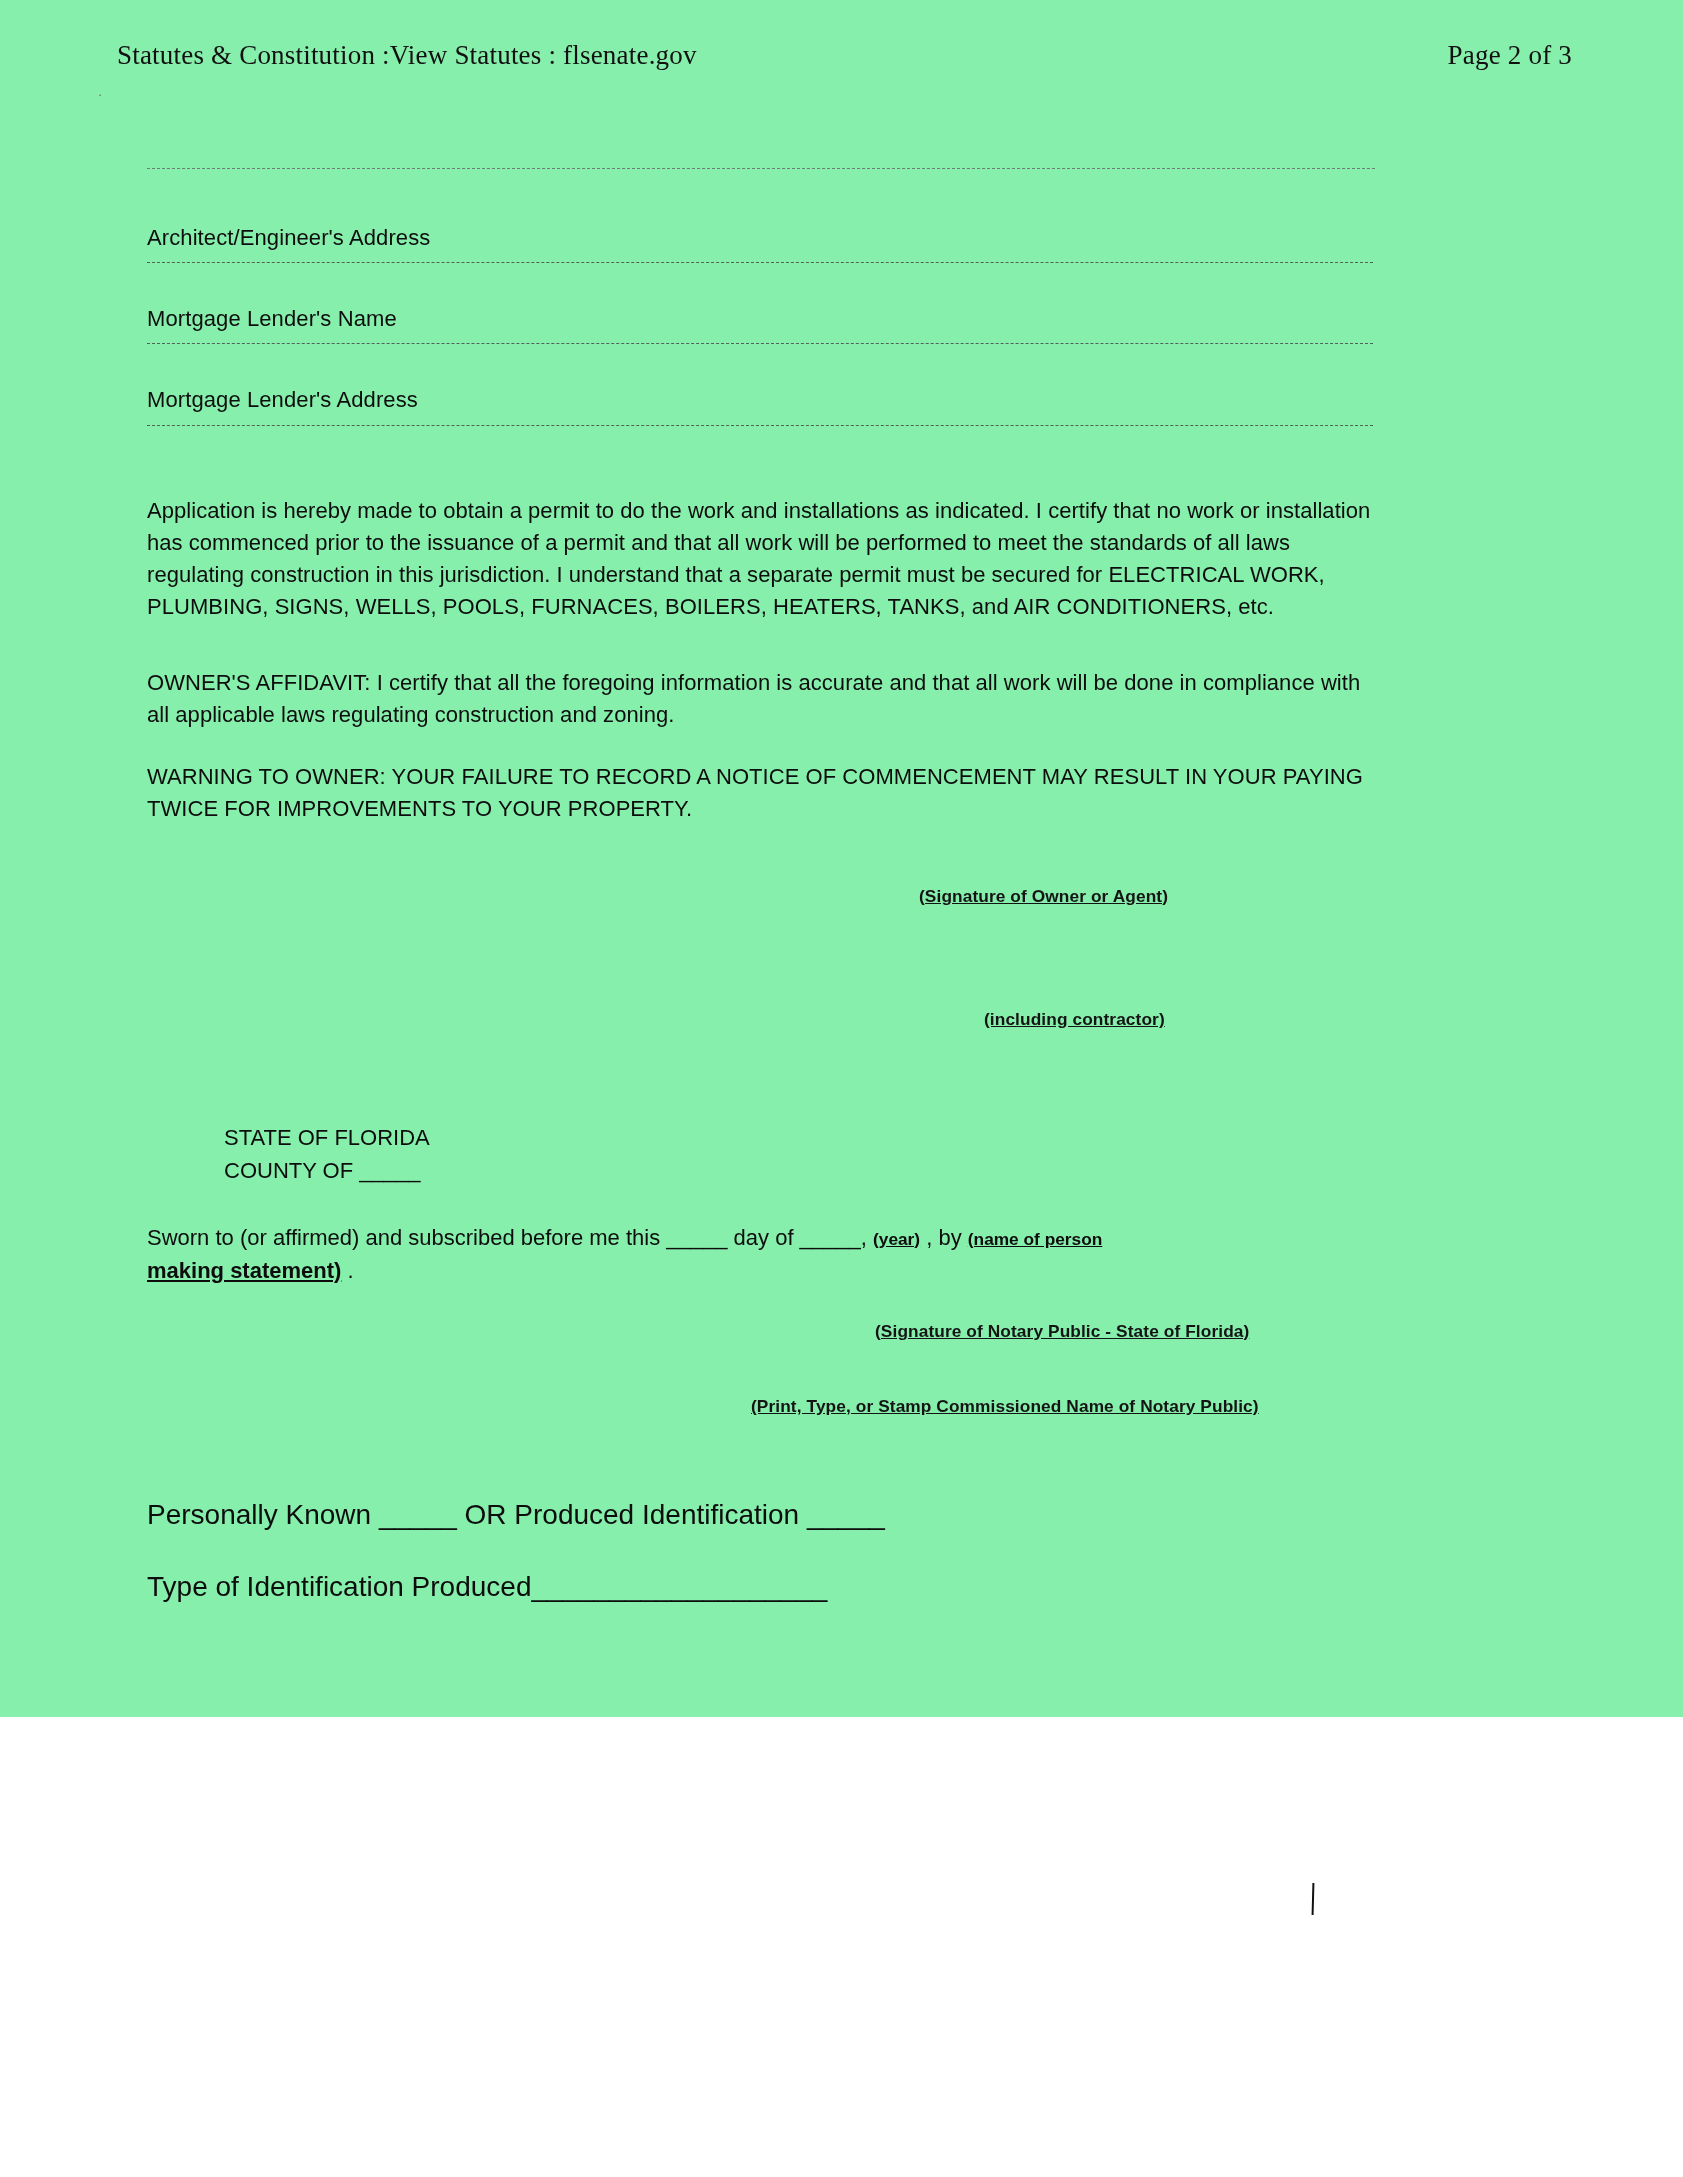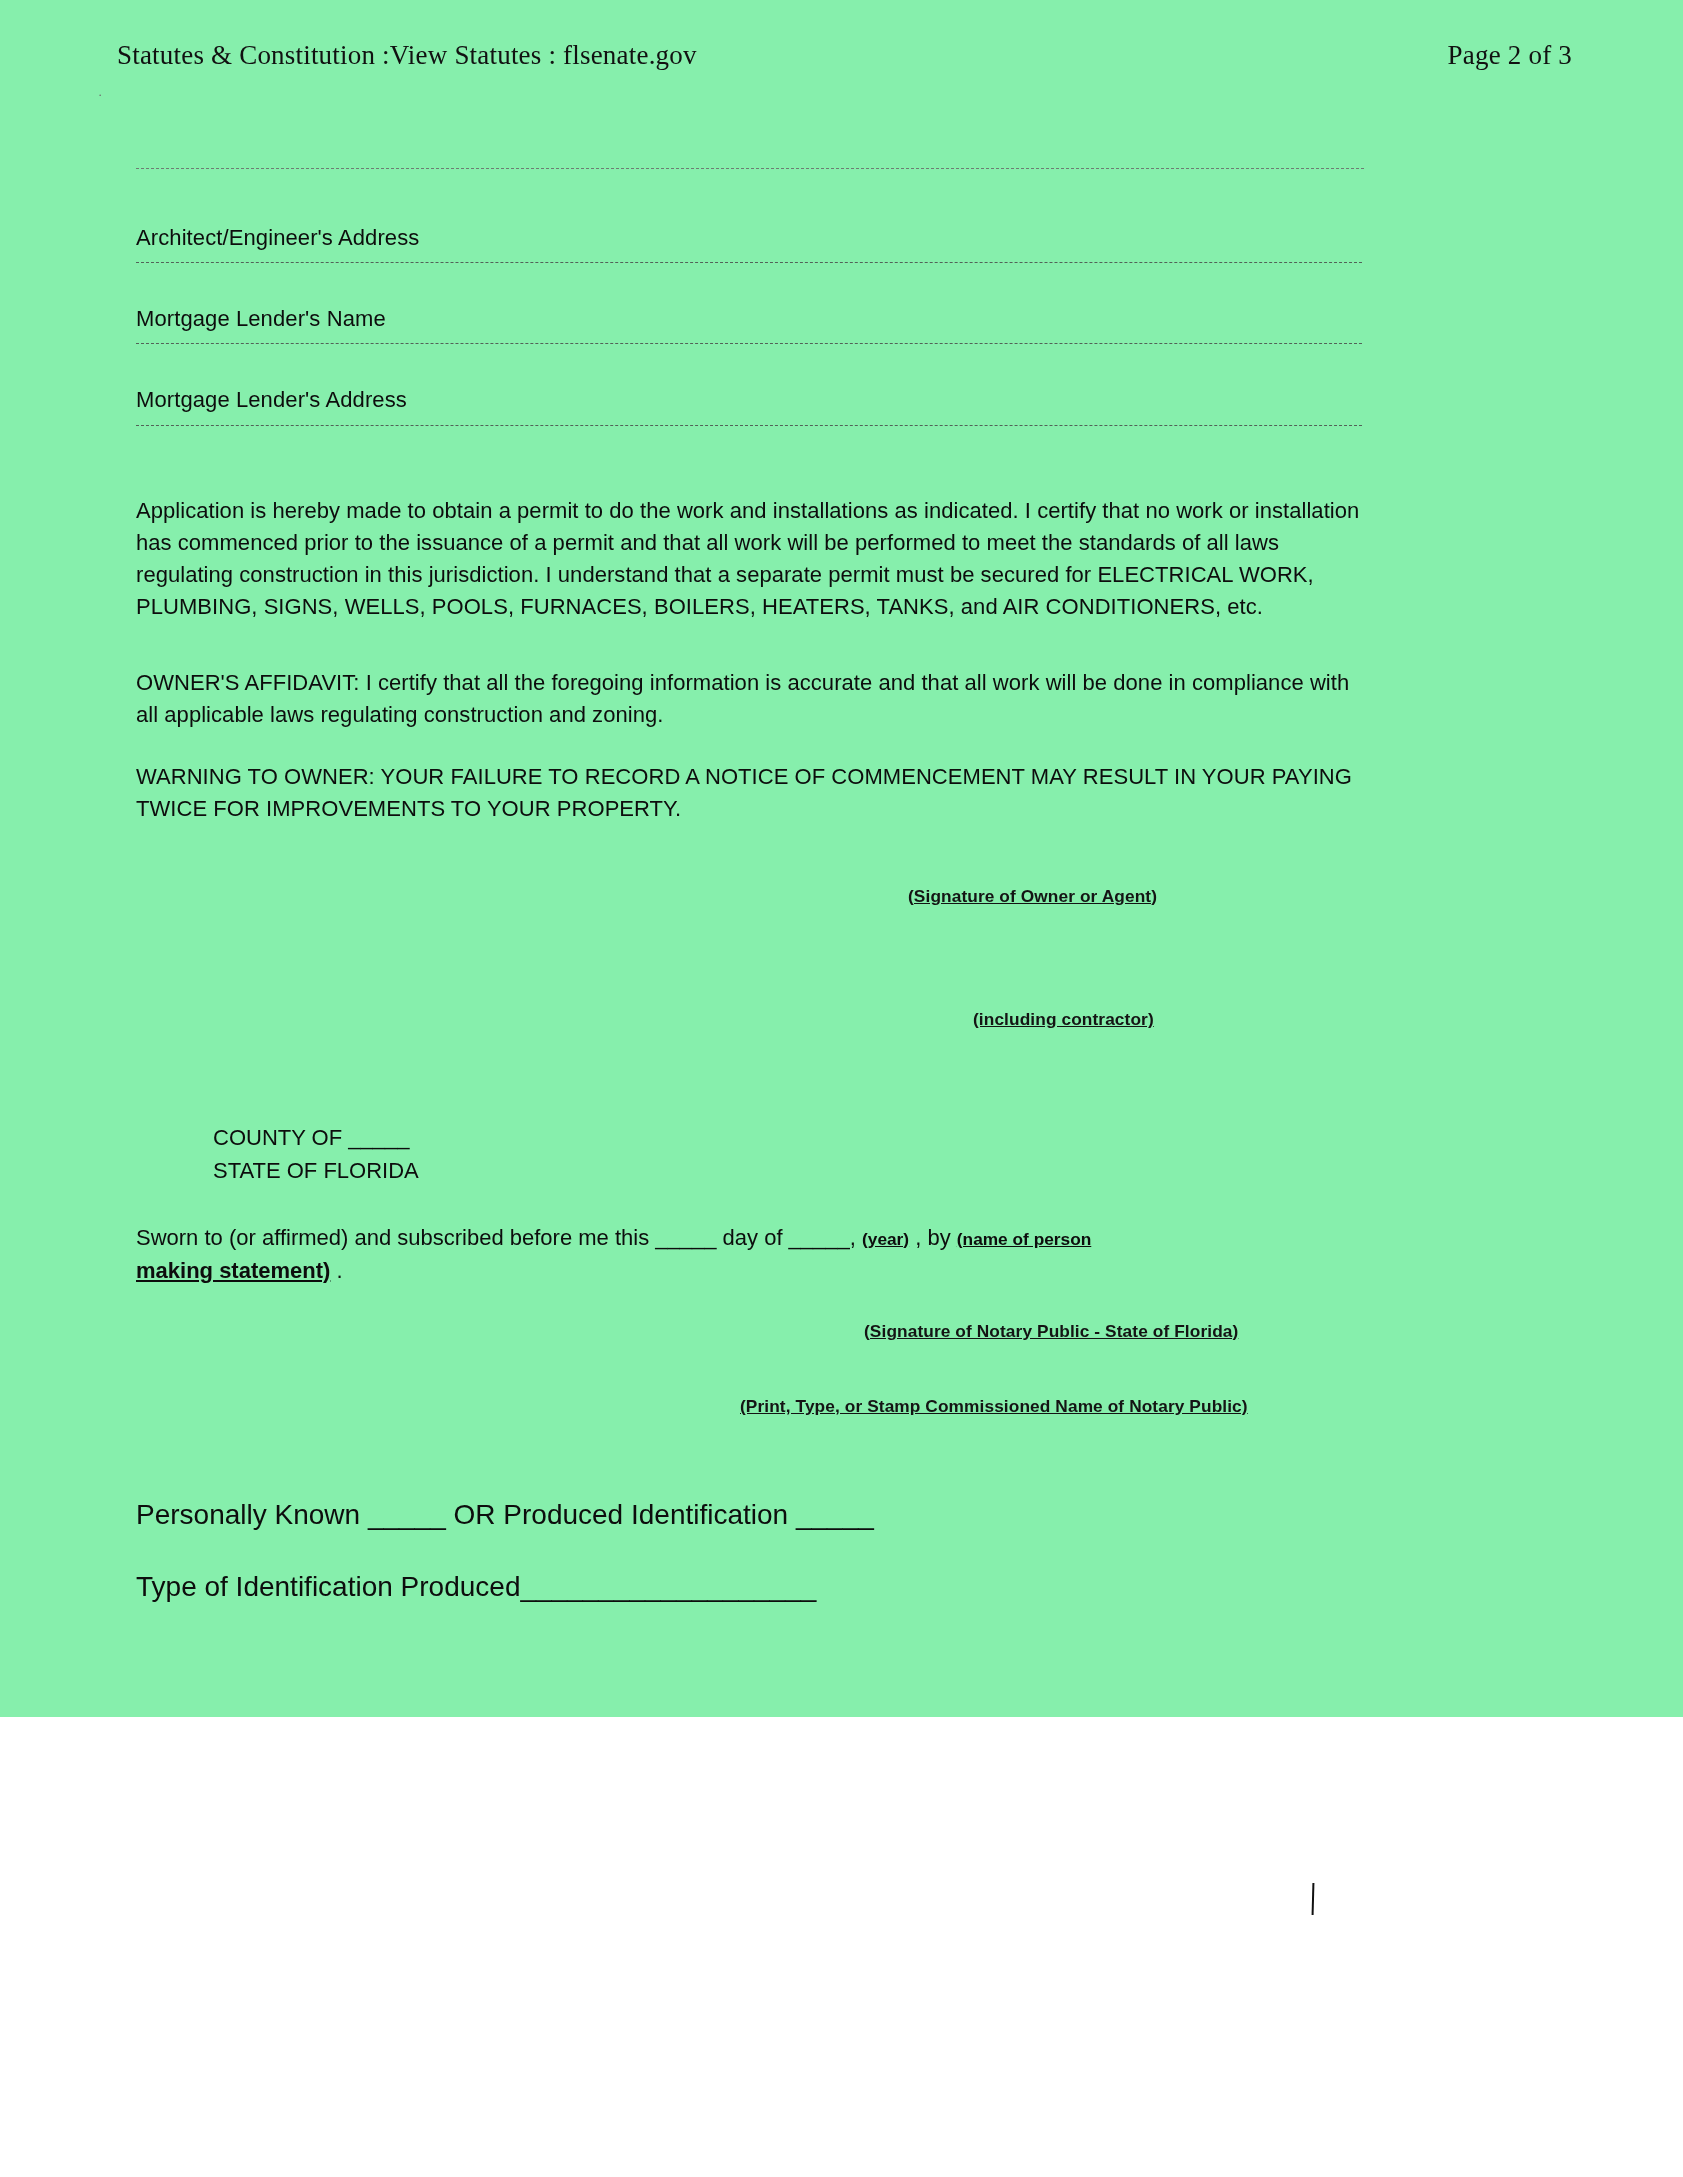--- a/index.html
+++ b/index.html
@@ -46,21 +46,21 @@
     left: 98px;
     top: 87px;
     font-size: 13px;
     color: #6d6d6d;
     font-family: "Liberation Serif", serif;
   }
 
   
   .doc {
     position: absolute;
-    left: 136px;
+    left: 147px;
     top: 168px;
     width: 1228px;
     font-size: 21px;
     line-height: 1.42;
     color: #0d0d0d;
   }
 
   
   .rule {
     height: 0;
@@ -216,22 +216,22 @@
 
     <div style="height:99px"></div>
 
     <div class="cap-row">
       <span class="caption cap-incl">(including contractor)</span>
     </div>
 
     <div style="height:89px"></div>
 
     <div class="state-block">
+      <div>STATE OF FLORIDA</div>
       <div>COUNTY OF _____</div>
-      <div>STATE OF FLORIDA</div>
     </div>
 
     <div style="height:34px"></div>
 
     <div class="sworn">
       <span>Sworn to (or affirmed) and subscribed before me this _____ day of _____,</span>
       <span class="small-ul">(year)</span>
       <span>, by</span>
       <span class="small-ul">(name of person</span><br>
       <span class="tight-ul">making statement)</span>

